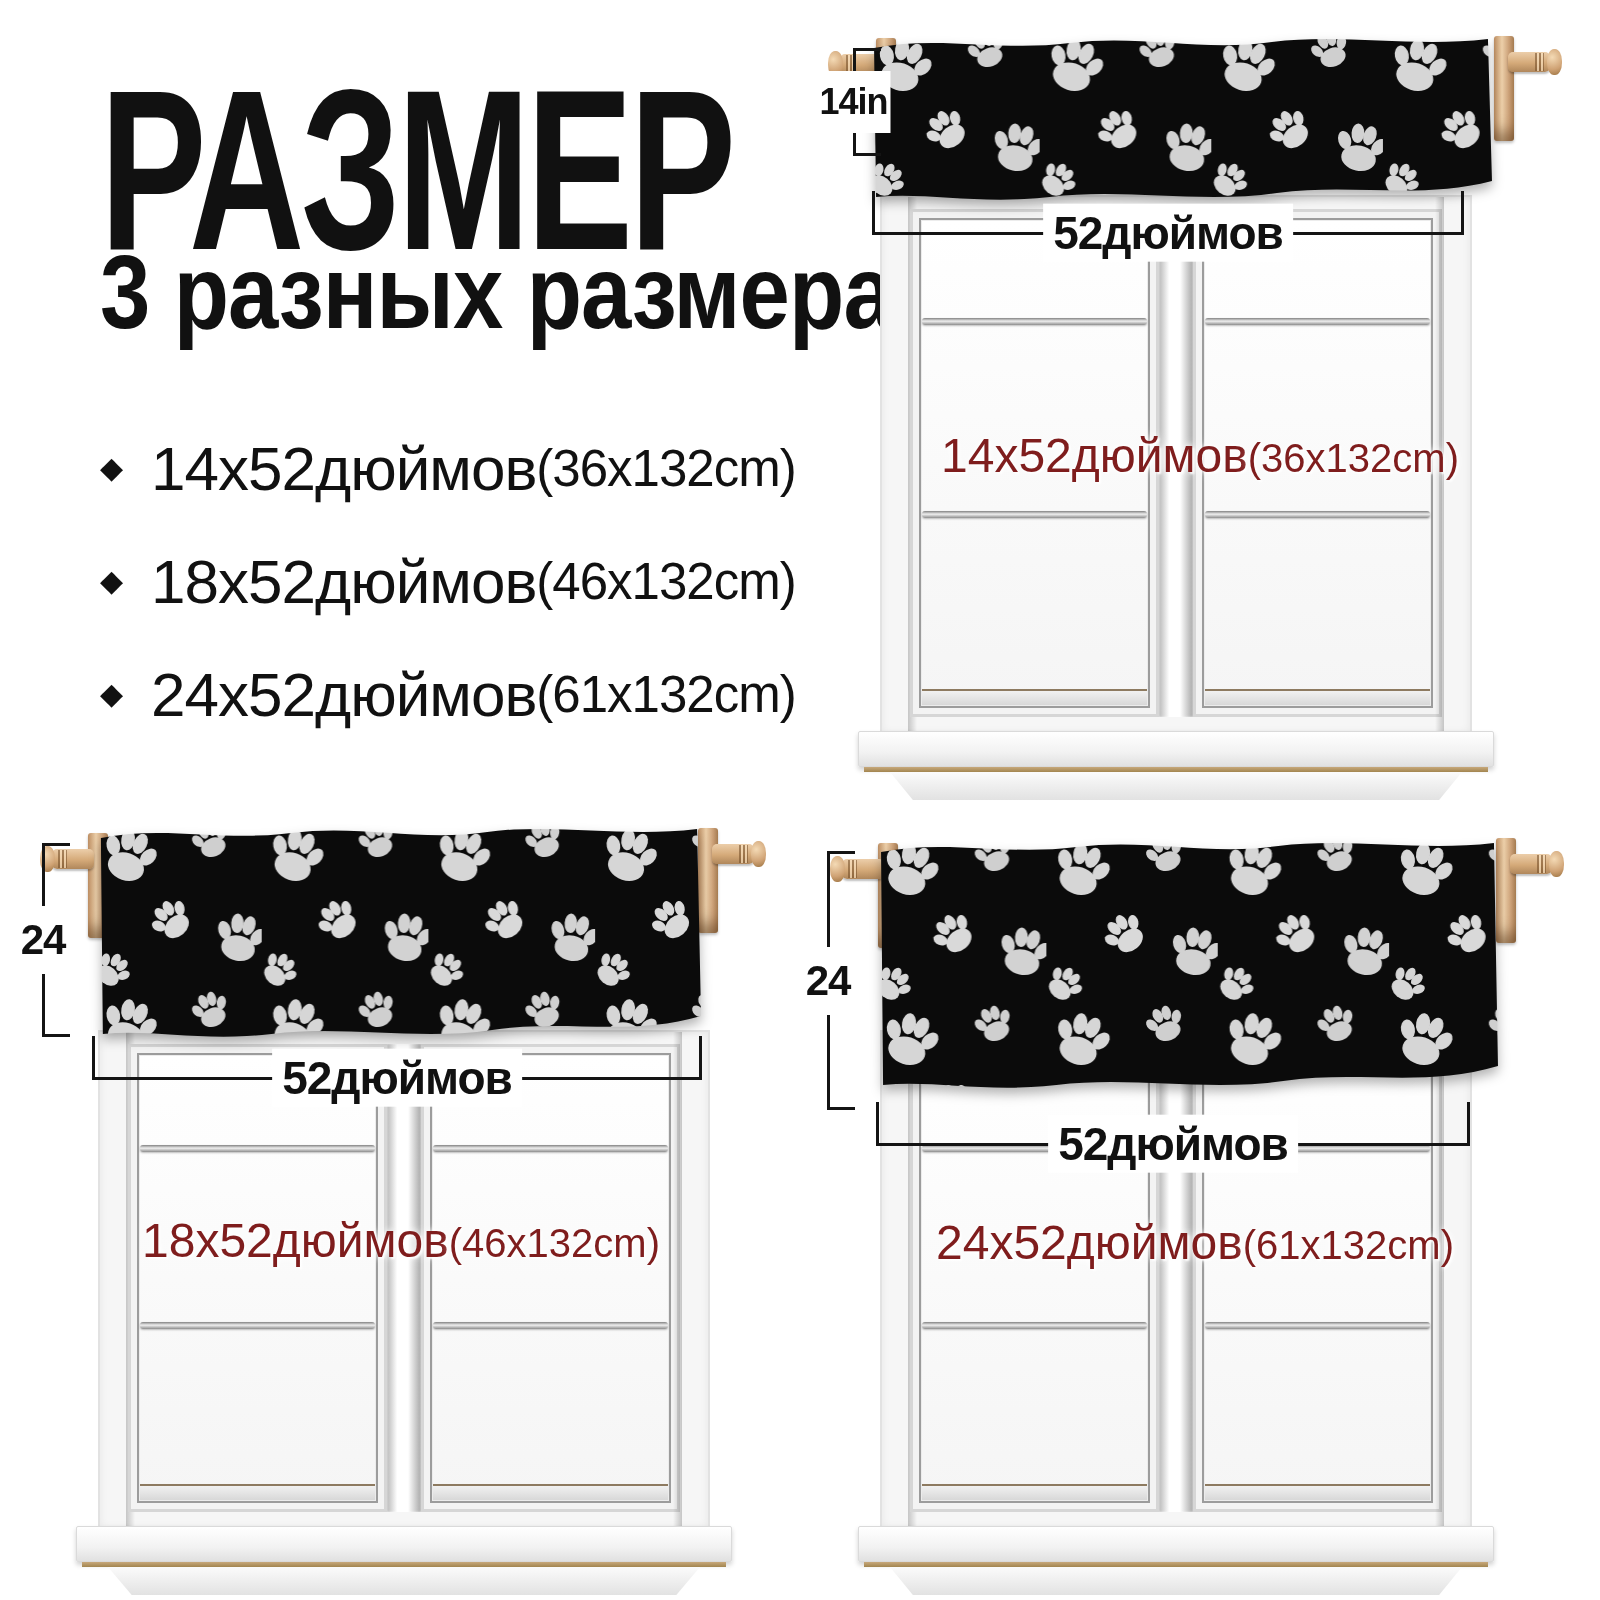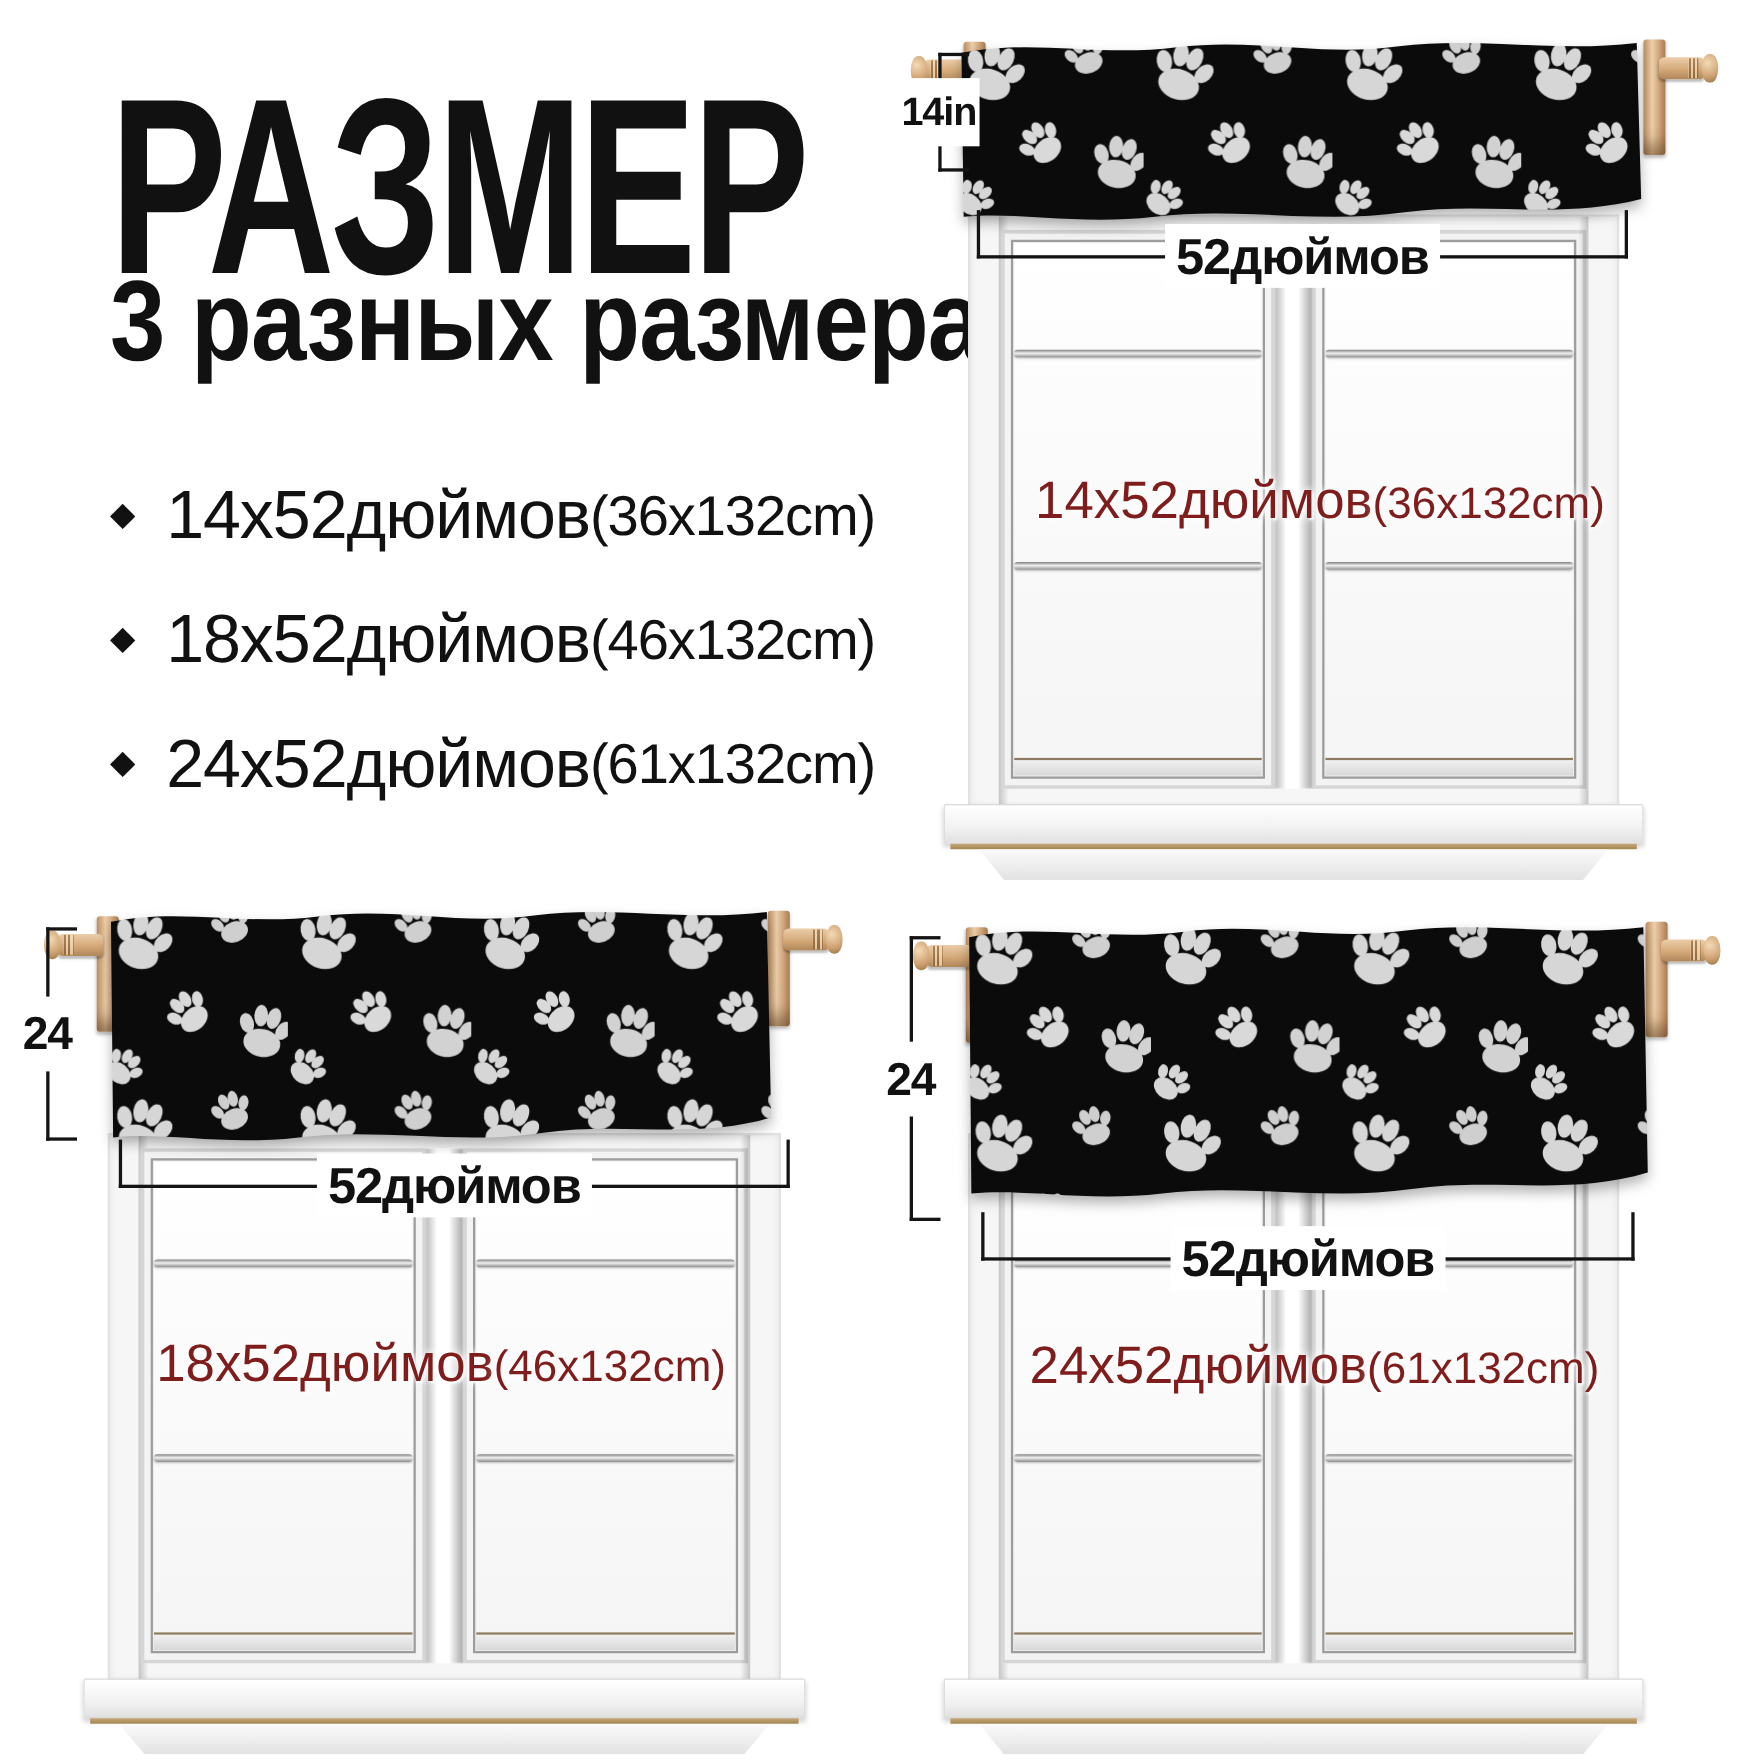--- a/index.html
+++ b/index.html
@@ -61,21 +61,21 @@
   .rod-stub::before{content:"";position:absolute;top:1px;bottom:1px;width:9px;
         background:repeating-linear-gradient(90deg,rgba(112,74,36,.55) 0 2px,rgba(250,226,192,.65) 2px 4px);}
   .rod-end.left  .rod-stub::before{left:6px;}
   .rod-end.right .rod-stub::before{right:6px;}
   .rod-stub::after{content:"";position:absolute;top:-3px;width:15px;height:26px;border-radius:46%;
         background:radial-gradient(circle at 35% 32%,#f4dab5,#cfa274 60%,#9a713f);}
   .rod-end.left  .rod-stub::after{left:-12px;}
   .rod-end.right .rod-stub::after{right:-12px;}
 
   
-  .hdim{position:absolute;height:44px;z-index:6;margin-left:16px;}
+  .hdim{position:absolute;height:44px;z-index:6;}
   .hdim .line{position:absolute;left:0;right:0;bottom:0;height:3px;background:#141414;}
   .hdim .tick{position:absolute;bottom:0;width:3px;height:44px;background:#141414;}
   .hdim .tick.l{left:0;} .hdim .tick.r{right:0;}
   .hdim .dim-label{position:absolute;left:50%;top:100%;transform:translate(-50%,-54%);
         background:#fff;padding:2px 10px;font-size:46px;font-weight:700;white-space:nowrap;letter-spacing:-1px;}
   .vdim{position:absolute;width:30px;z-index:6;}
   .vdim .line{position:absolute;left:0;top:0;bottom:0;width:3px;background:#141414;}
   .vdim .tick{position:absolute;left:0;height:3px;width:28px;background:#141414;}
   .vdim .tick.t{top:0;} .vdim .tick.b{bottom:0;}
   .vdim .dim-label{position:absolute;left:2px;top:50%;transform:translate(-52%,-50%);

